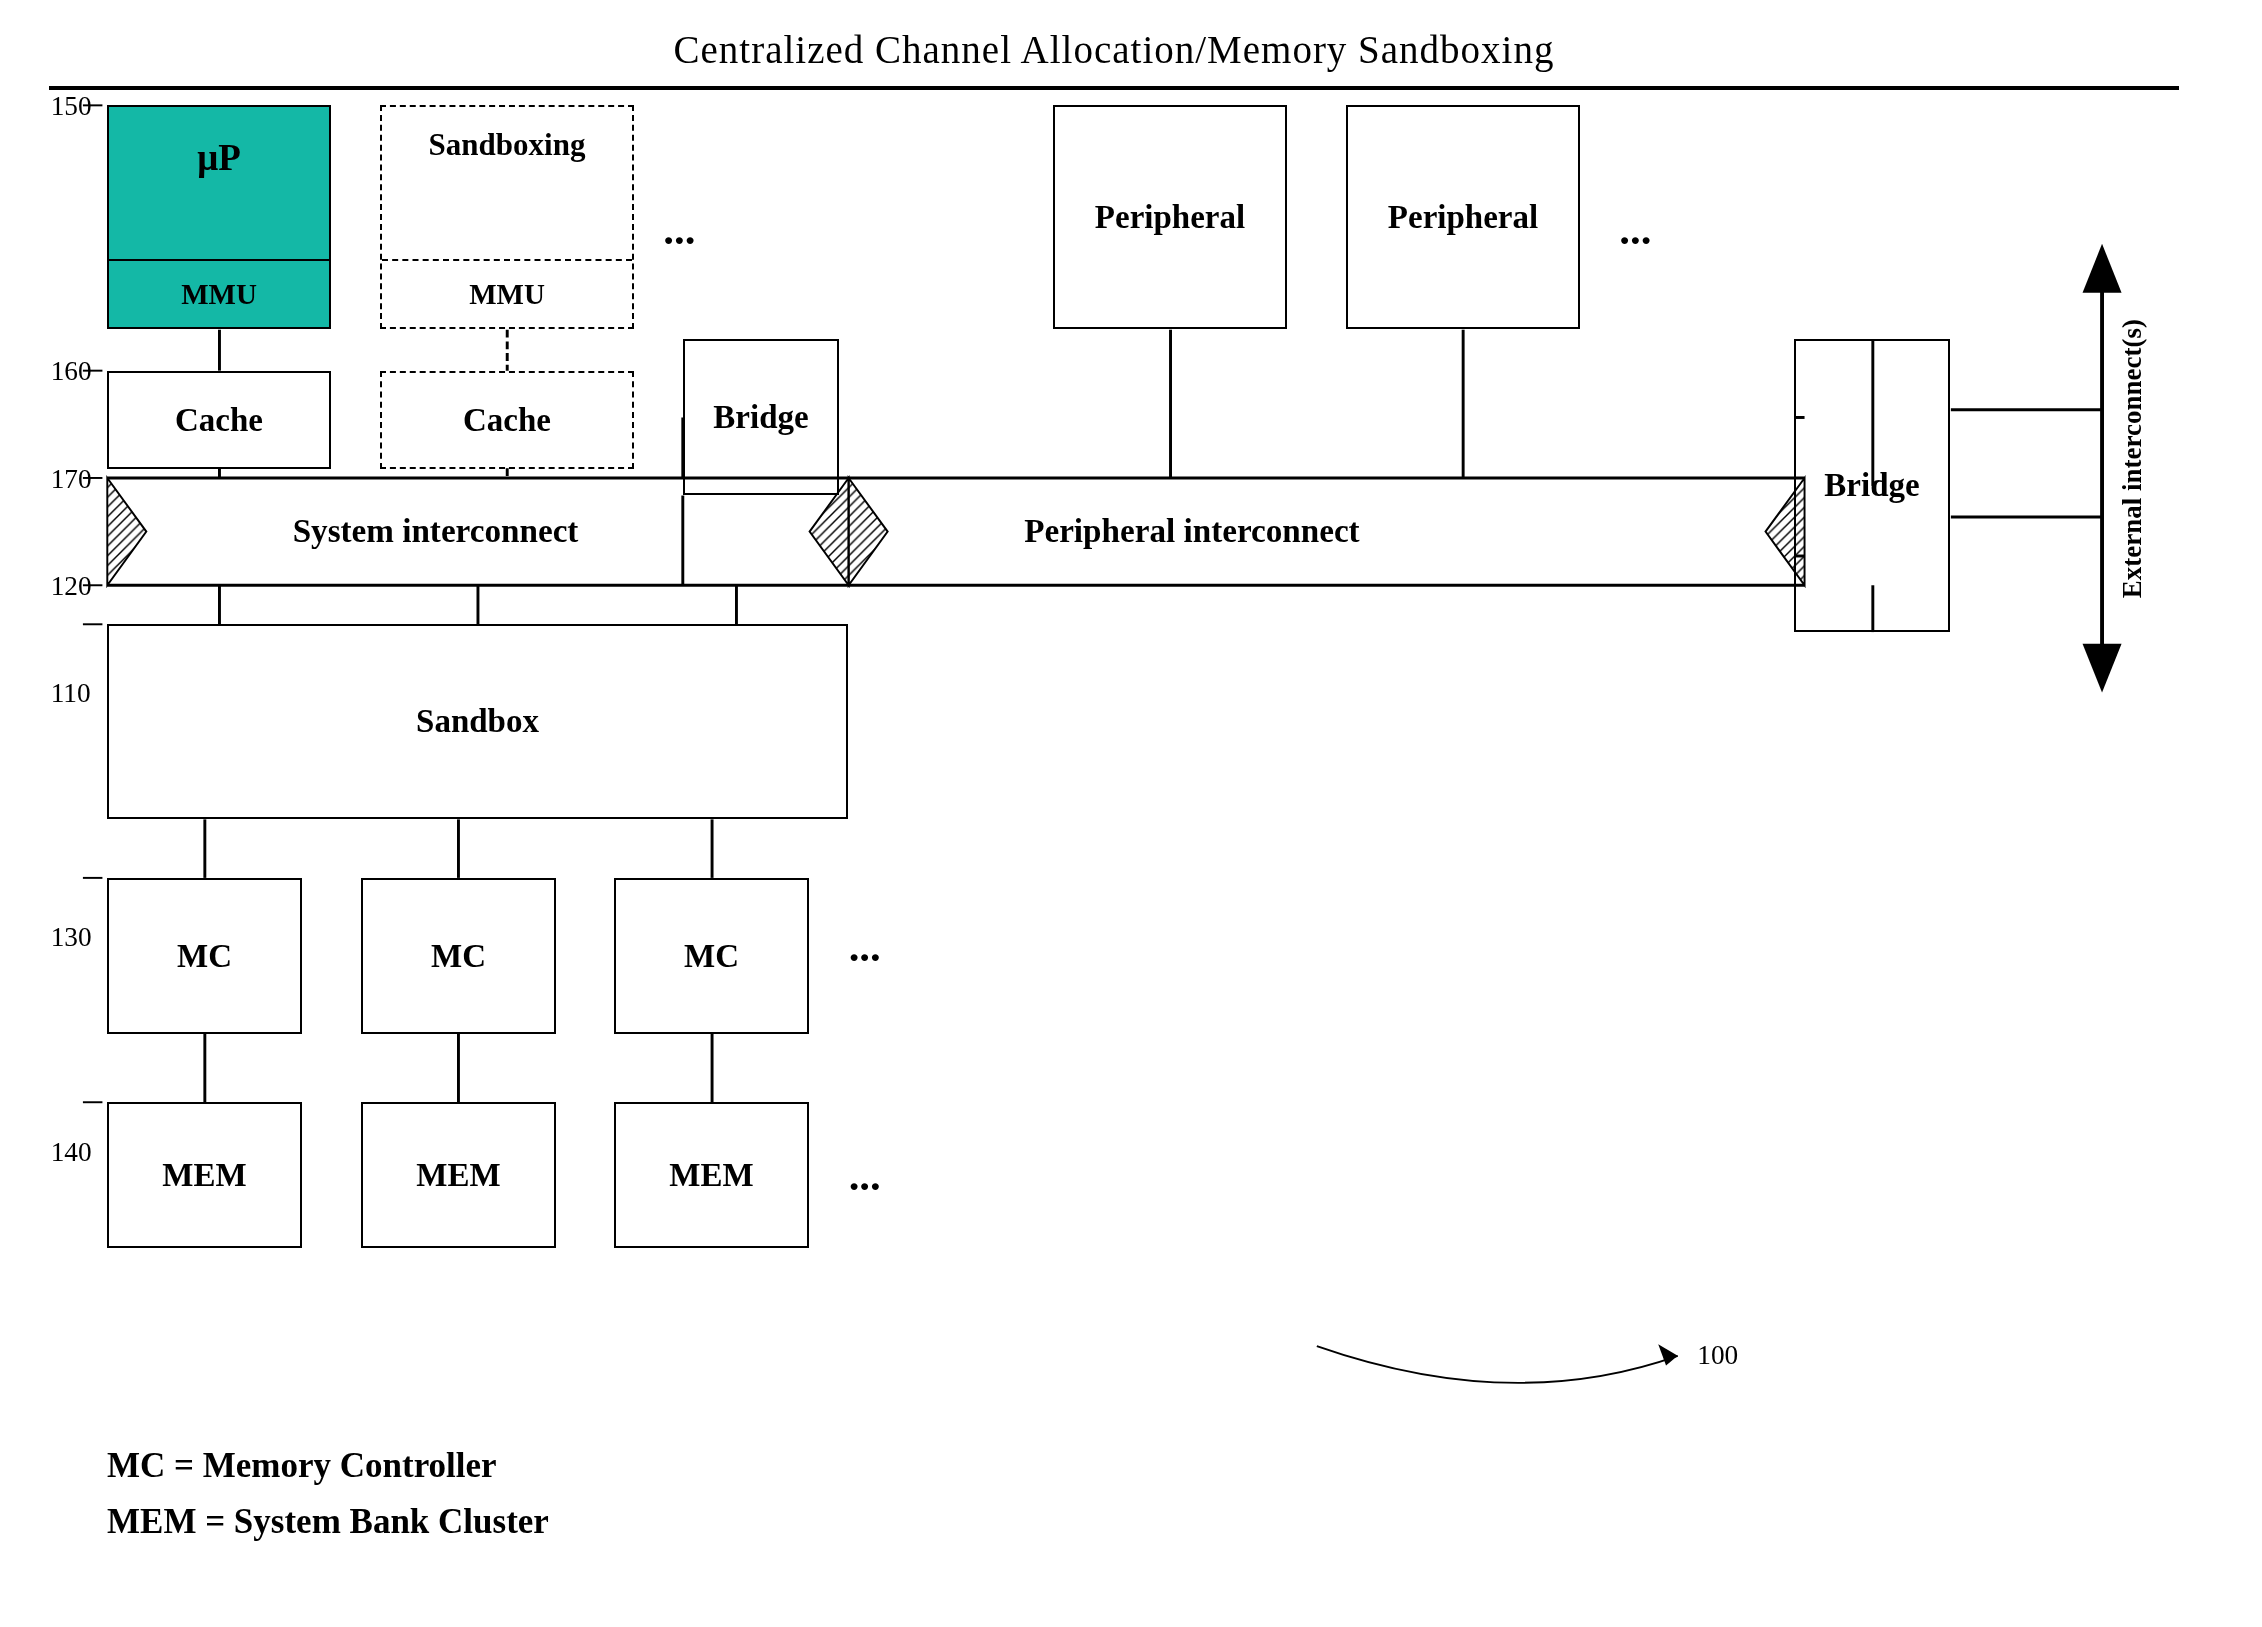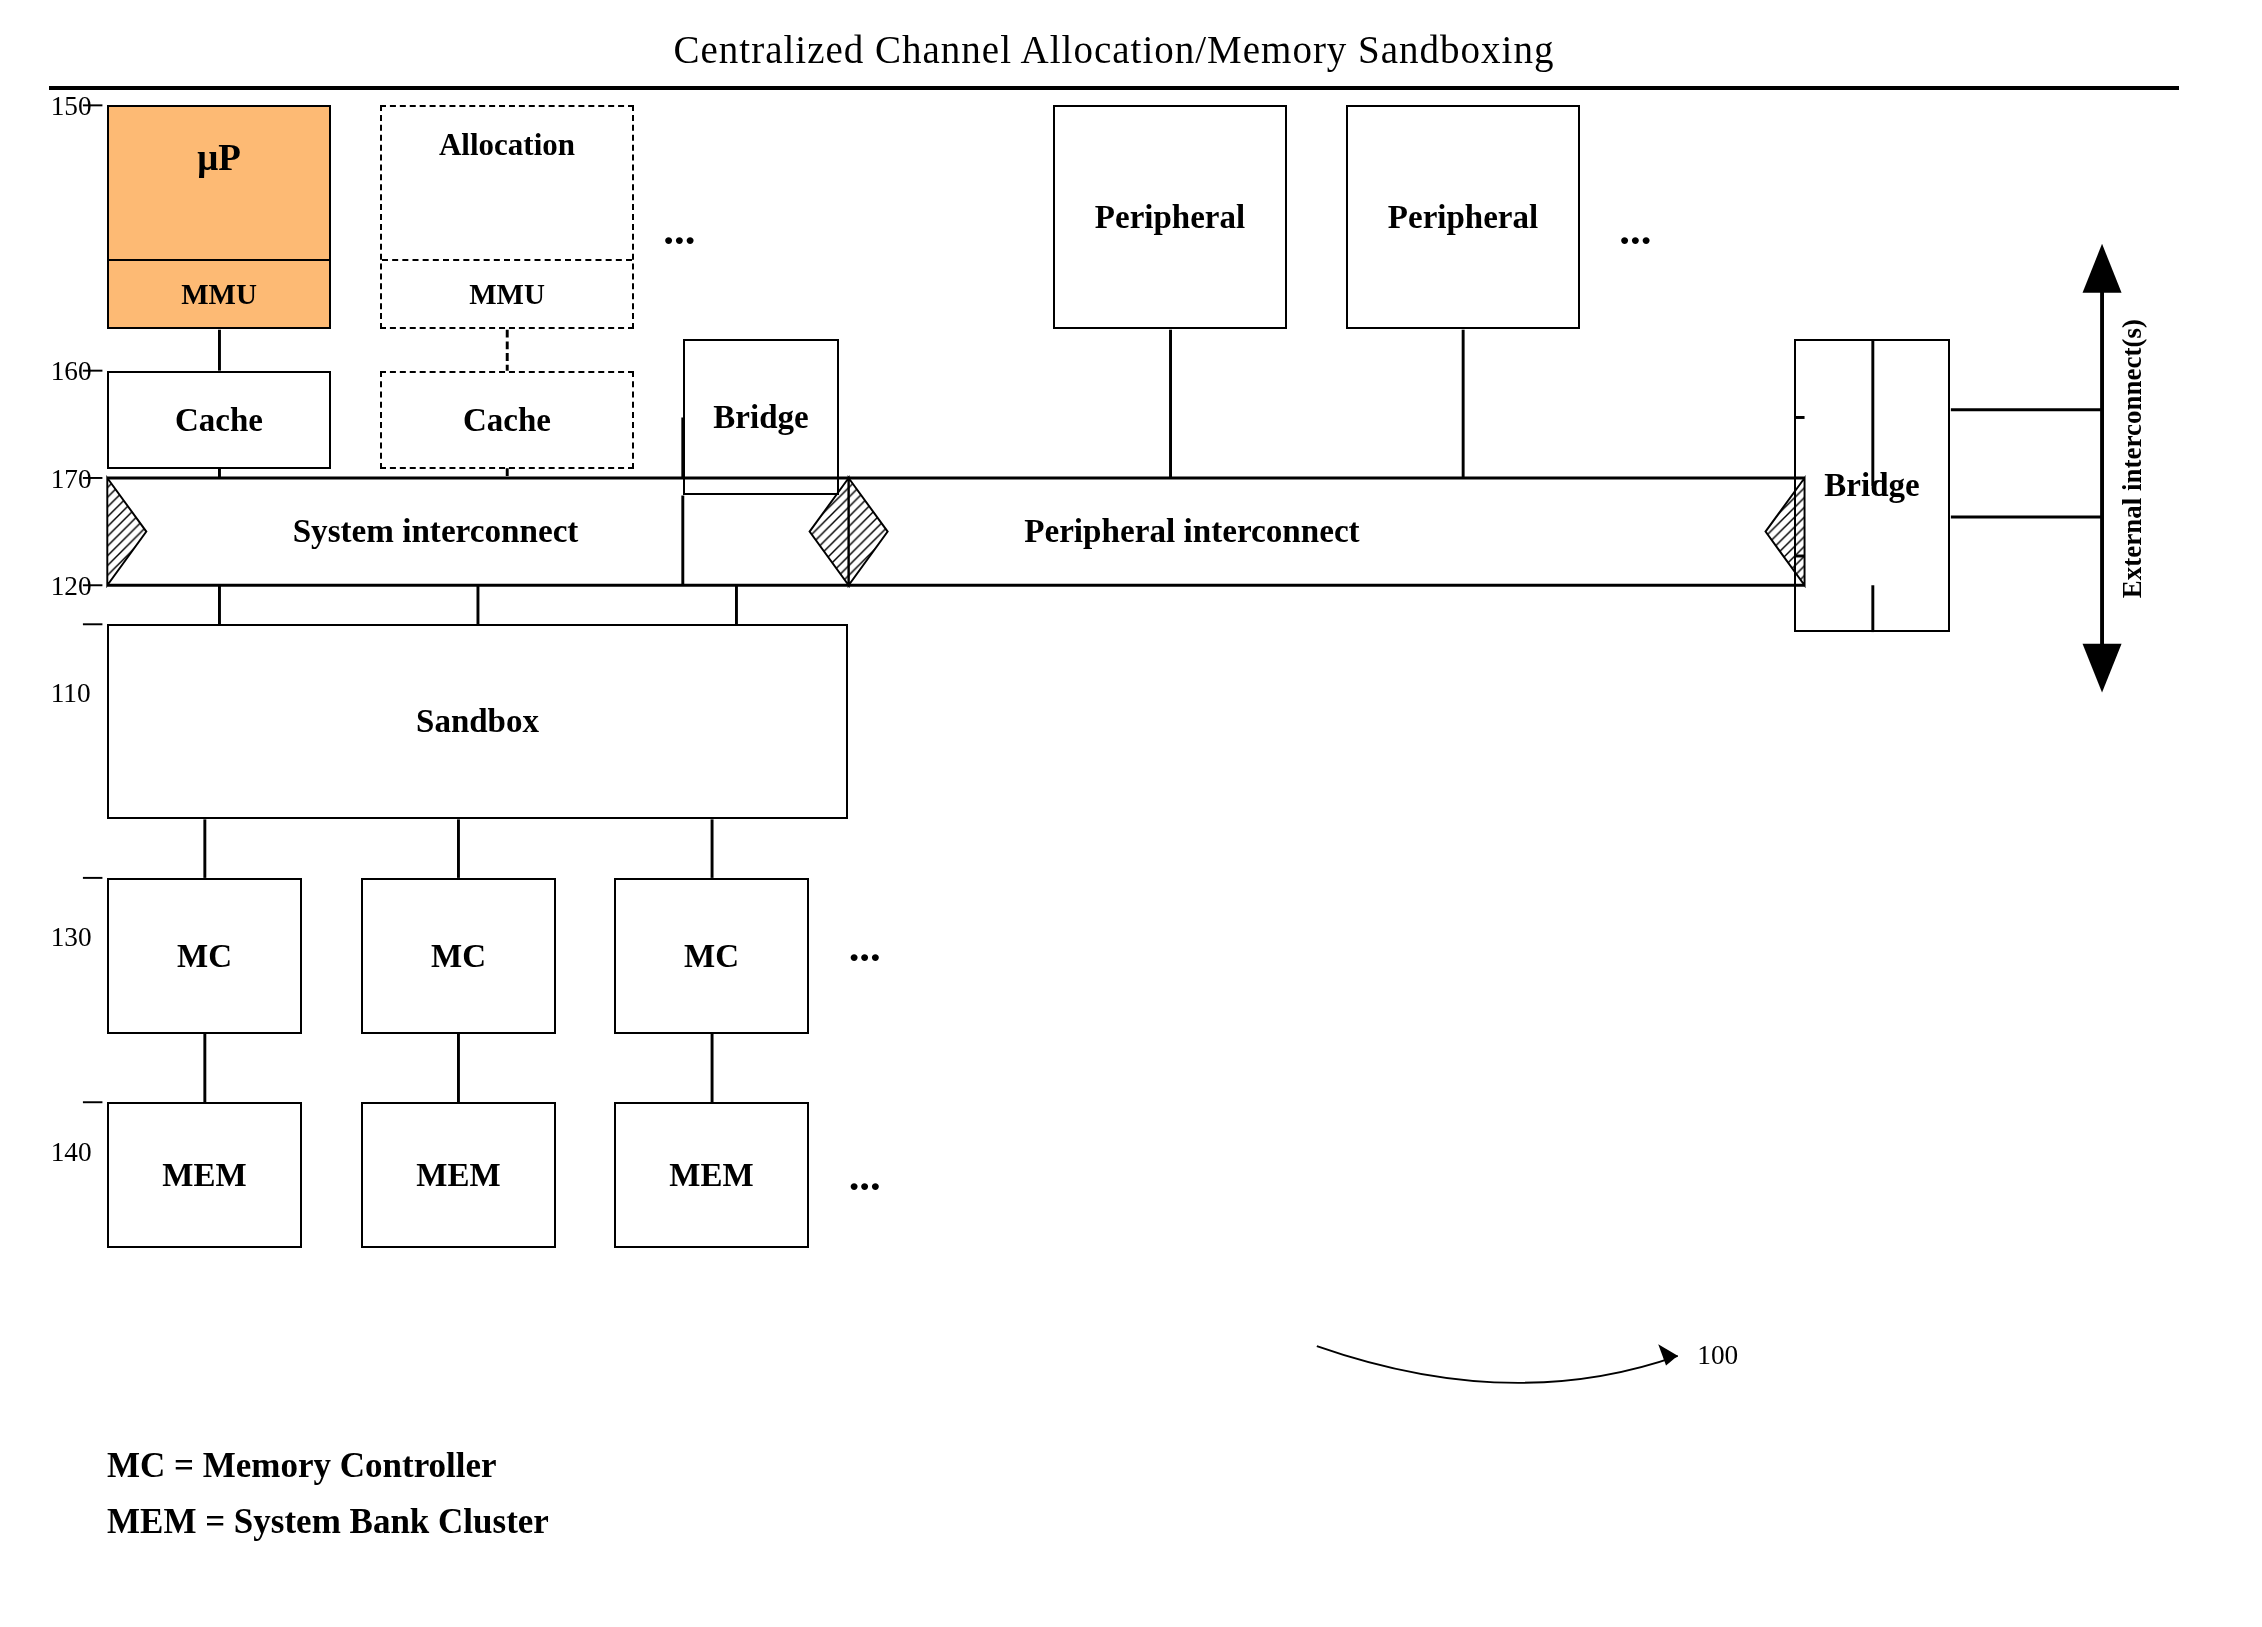--- a/index.html
+++ b/index.html
@@ -63,21 +63,21 @@
     }
 
     
     .up-box {
       position: absolute;
       left: 107px;
       top: 105px;
       width: 224px;
       height: 224px;
       border: 2.9px solid #000;
-      background: #fdba74;
+      background: #14b8a6;
     }
     .up-label {
       position: absolute;
       top: 29px;
       left: 0; right: 0;
       text-align: center;
       font-size: 37px;
       font-weight: bold;
     }
     .mmu-inner {
@@ -234,21 +234,21 @@
   <div class="title">Centralized Channel Allocation/Memory Sandboxing</div>
 
   <div class="top-border"></div>
 
   <div class="up-box">
     <div class="up-label">μP</div>
     <div class="mmu-inner">MMU</div>
   </div>
 
   <div class="acc-box">
-    <div class="acc-label">Allocation</div>
+    <div class="acc-label">Sandboxing</div>
     <div class="mmu-inner-dashed">MMU</div>
   </div>
 
   <div class="box peripheral-1">
     <span>Peripheral</span>
   </div>
 
   <div class="box peripheral-2">
     <span>Peripheral</span>
   </div>

